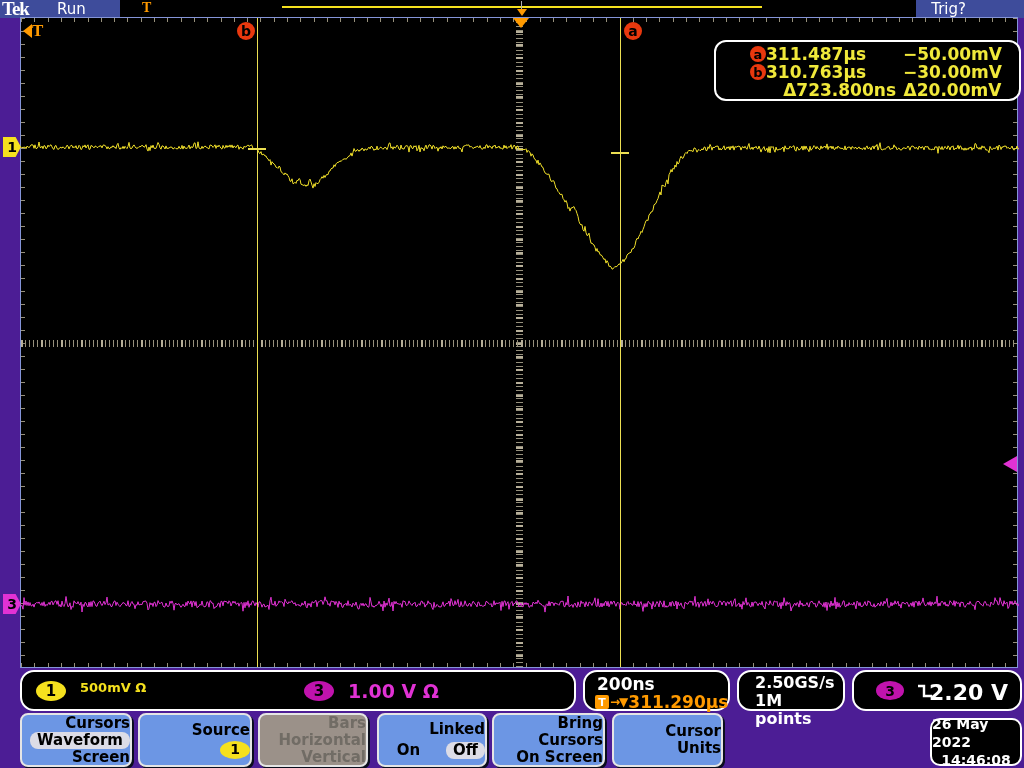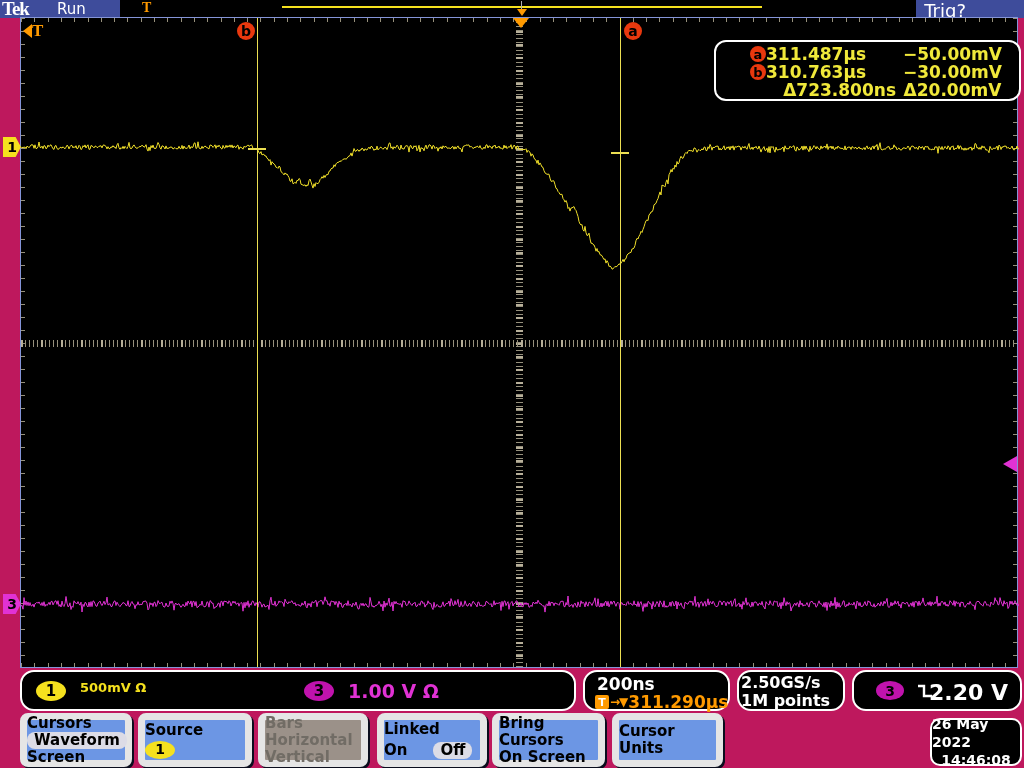--- a/index.html
+++ b/index.html
@@ -1,32 +1,32 @@
 <!DOCTYPE html>
 <html><head>
 <meta charset="utf-8">
 <style>
   * { margin:0; padding:0; box-sizing:border-box; }
   html,body { width:1024px; height:768px; background:#000; }
   body { font-family:"DejaVu Sans", sans-serif; }
-  #screen { position:relative; width:1024px; height:768px; background:#be185d; overflow:hidden; }
+  #screen { position:relative; width:1024px; height:768px; background:#4c1d95; overflow:hidden; }
 
   
   #topbar { position:absolute; left:0; top:0; width:1024px; height:18px; background:#3e4c9b; }
   #tek-logo { position:absolute; left:2px; top:-2px; color:#fff; font-family:"Liberation Serif",serif;
               font-weight:bold; font-size:19px; letter-spacing:-1px; }
   #run-status { position:absolute; left:57px; top:0px; color:#fff; font-size:15px; }
   #record-strip { position:absolute; left:120px; top:0; width:796px; height:18px; background:#000; }
   #record-t { position:absolute; left:22px; top:0px; color:#ff9a00; font-family:"Liberation Serif",serif;
               font-weight:bold; font-size:14px; }
   #record-line { position:absolute; left:162px; top:6px; width:480px; height:2px; background:#f5e11e; }
   #record-trig-line { position:absolute; left:401px; top:1px; width:1px; height:12px; background:#b0b0b0; }
   #record-trig-tri { position:absolute; left:397px; top:9px; width:0; height:0;
               border-left:5px solid transparent; border-right:5px solid transparent; border-top:7px solid #ff9a00; }
-  #trig-status { position:absolute; right:58px; top:0px; color:#fff; font-size:18px; }
+  #trig-status { position:absolute; right:58px; top:0px; color:#fff; font-size:15px; }
 
   
   #grat { position:absolute; left:20px; top:17px; width:998px; height:651px; background:#000;
           border:1px solid #8494d8; }
   .gridlayer { position:absolute; inset:0;
       background-image:
         radial-gradient(circle 1px at 1px 1px, #96907c 55%, transparent 60%),
         radial-gradient(circle 1px at 1px 1px, #96907c 55%, transparent 60%);
       background-size: 99.8px 13px, 13.3px 65.1px; }
   .tick-top { position:absolute; left:0; top:0; width:100%; height:4px;
@@ -101,32 +101,32 @@
   #sb-ch .ch3-badge { position:absolute; left:282px; top:9px; width:30px; height:20px; border-radius:50%;
       background:#c013ad; color:#000; font-size:15px; display:flex; align-items:center; justify-content:center; }
   #sb-ch .ch3-text { position:absolute; left:326px; top:8px; color:#e132d4; font-size:19px; }
   #sb-horiz { left:583px; width:147px; font-size:17px; }
   #sb-horiz .tb { position:absolute; left:12px; top:2px; }
   #sb-horiz .trigline { position:absolute; left:10px; top:20px; color:#ff9a00; display:flex; align-items:center; }
   #sb-horiz .t-badge { width:14px; height:14px; background:#ff9a00; color:#fff; border-radius:2px;
       font-size:11px; display:flex; align-items:center; justify-content:center; margin-right:1px; }
   #sb-horiz .arrows { font-size:12px; letter-spacing:-1px; margin-right:1px; }
   #sb-acq { left:737px; width:108px; font-size:16px; }
-  #sb-acq div { padding-left:2px; line-height:18px; }
+  #sb-acq div { padding-left:16px; line-height:18px; }
   #sb-acq .r1 { padding-top:2px; }
   #sb-trig { left:852px; width:170px; }
   #sb-trig .t3-badge { position:absolute; left:22px; top:9px; width:28px; height:19px; border-radius:50%;
       background:#c013ad; color:#000; font-size:14px; display:flex; align-items:center; justify-content:center; }
   #sb-trig .slope { position:absolute; left:62px; top:10px; }
   #sb-trig .level { position:absolute; right:12px; top:8px; font-size:22px; }
 
   
-  .menu-btn { position:absolute; top:713px; height:54px; background:#6c96e4; border:7px solid #e5e5e5;
+  .menu-btn { position:absolute; top:713px; height:54px; background:#6c96e4; border:2px solid #e5e5e5;
       border-radius:8px; box-shadow:2px 2px 0 #0a0d1d; color:#000; font-weight:bold; font-size:15px;
-      display:flex; flex-direction:column; align-items:flex-start; justify-content:center; line-height:17px;
+      display:flex; flex-direction:column; align-items:flex-end; justify-content:center; line-height:17px;
       cursor:pointer; }
   .menu-btn.disabled { background:#9b9189; color:#716c65; box-shadow:2px 2px 0 #0a0d1d; }
   .pill { background:#dcdce6; border-radius:8px; padding:0 7px; }
   #btn-cursors { left:20px; width:112px; }
   #btn-source { left:138px; width:114px; }
   #btn-source .src-badge { width:30px; height:18px; border-radius:50%; background:#f5e11e; color:#000;
       font-size:14px; display:flex; align-items:center; justify-content:center; margin-top:2px; }
   #btn-bars { left:258px; width:110px; }
   #btn-linked { left:377px; width:110px; }
   #btn-linked .onoff { display:flex; gap:26px; margin-top:4px; }

